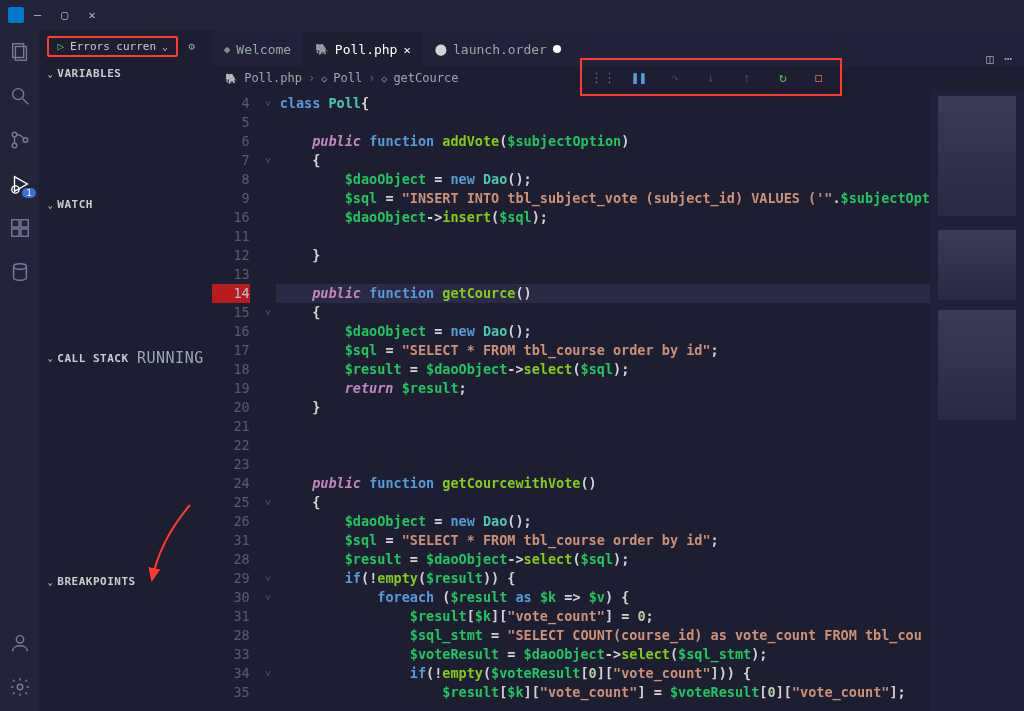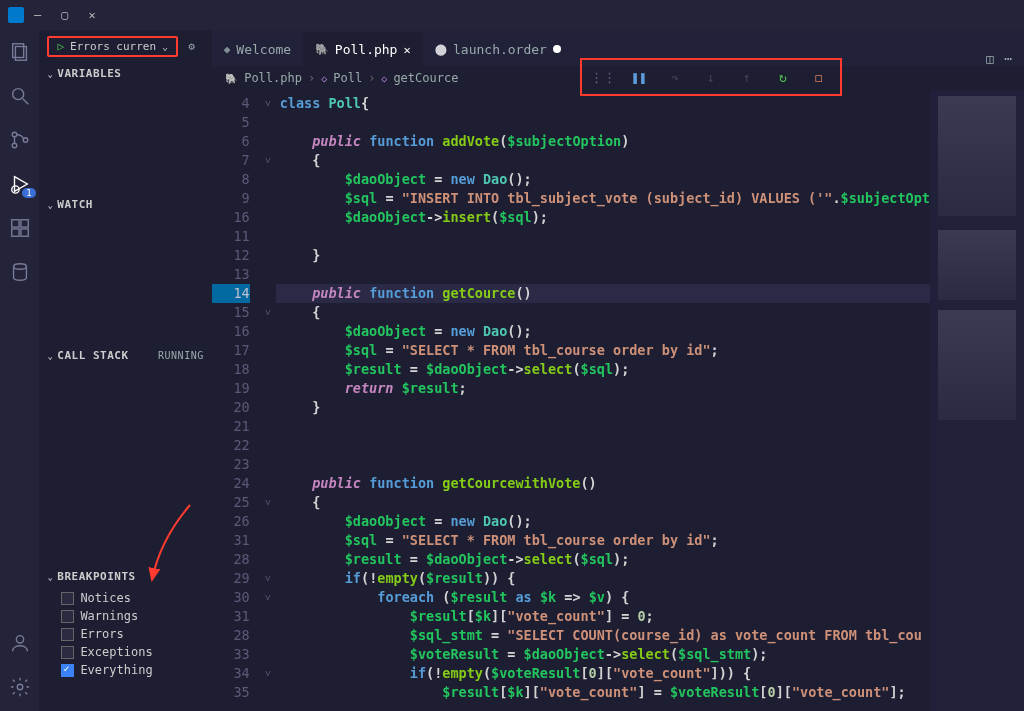--- a/index.html
+++ b/index.html
@@ -15,39 +15,39 @@
 .activitybar .aicon svg { width:22px; height:22px; }
 .activitybar .bottom { margin-top:auto; margin-bottom:12px; display:flex; flex-direction:column; gap:20px; }
 .badge { position:absolute; bottom:-2px; right:-4px; background:#3b6fd8; color:#fff; font-size:9px; border-radius:8px; padding:0 4px; }
 .sidebar { width:210px; background:#1e1e33; display:flex; flex-direction:column; font-size:11px; }
 .launchbar { display:flex; align-items:center; gap:6px; padding:6px 8px; }
 .redbox { border:2px solid #ff3b30; border-radius:2px; display:flex; align-items:center; gap:6px; padding:2px 8px; }
 .play { color:#4ec94e; }
 .gear { color:#9aa; margin-left:4px; }
 .section-head { display:flex; align-items:center; gap:4px; padding:4px 8px; color:#ccc; font-weight:600; letter-spacing:.5px; }
 .section-head .chev { font-size:9px; }
-.section-head .right { margin-left:auto; font-weight:400; color:#9aa; font-size:10px; }
+.section-head .right { margin-left:auto; font-weight:400; color:#9aa; font-size:15px; }
 .bp-list { padding:2px 0 4px 22px; }
 .bp-item { display:flex; align-items:center; gap:6px; padding:2px 0; color:#ccc; font-size:12px; }
 .cb { width:13px; height:13px; border:1px solid #666; background:#2a2a40; display:inline-block; }
 .cb.checked { background:#3b82f6; border-color:#3b82f6; position:relative; }
 .cb.checked::after { content:"✓"; color:#fff; font-size:10px; position:absolute; left:1px; top:-2px; }
 .editor { flex:1; background:#1e1e33; display:flex; flex-direction:column; position:relative; }
 .tabs { height:36px; background:#21213a; display:flex; align-items:flex-end; }
 .tab { height:34px; display:flex; align-items:center; gap:6px; padding:0 12px; color:#9aa; cursor:pointer; }
 .tab.active { background:#1e1e33; color:#fff; border-top:1px solid #aaa0; }
 .tab .close { font-size:12px; }
 .tab .dot { width:8px; height:8px; border-radius:50%; background:#fff; }
 .tabright { margin-left:auto; display:flex; gap:10px; padding:0 12px; color:#9aa; }
 .breadcrumb { height:24px; display:flex; align-items:center; gap:6px; padding:0 14px; color:#9aa; font-size:12px; }
 .bc-sep { color:#666; }
 .code-wrap { display:flex; flex:1; overflow:hidden; font-family:Consolas, monospace; font-size:13.5px; }
 .gutter { width:48px; text-align:right; padding:4px 10px 4px 0; color:#5a5a78; background:#1e1e33; }
 .gutter div { height:19px; line-height:19px; }
-.gutter .hl { background:#0369a1; color:#c0c0d0; }
+.gutter .hl { background:#b91c1c; color:#c0c0d0; }
 .fold { width:16px; padding-top:4px; color:#7a7a99; }
 .fold div { height:19px; line-height:19px; font-size:10px; text-align:center; }
 .code { flex:1; padding:4px 0; white-space:pre; color:#c7c7dd; position:relative;font-weight:bold; }
 .code .ln { height:19px; line-height:19px; padding-left:4px; }
 .code .hlrow { background:#2a2a46; }
 .kw { color:#c586c0; font-style:italic; }
 .kw2 { color:#569cd6; }
 .fn { color:#84cc16; }
 .cls { color:#4ec9b0; }
 .var { color:#22c55e; }
@@ -155,42 +155,20 @@
     <div style="height:130px"></div>
     <div class="section-head">
         <span class="chev">⌄</span>
         <span>CALL STACK</span>
         <span class="right">RUNNING</span>
       </div>
     <div style="height:200px"></div>
     <div class="section-head">
         <span class="chev">⌄</span>
         <span>BREAKPOINTS</span>
-      </div>
-    <div class="bp-list" id="bplist">
-        <div class="bp-item">
-          <span class="cb"></span>
-          <span>Notices</span>
-        </div>
-        <div class="bp-item">
-          <span class="cb"></span>
-          <span>Warnings</span>
-        </div>
-        <div class="bp-item">
-          <span class="cb"></span>
-          <span>Errors</span>
-        </div>
-        <div class="bp-item">
-          <span class="cb"></span>
-          <span>Exceptions</span>
-        </div>
-        <div class="bp-item">
-          <span class="cb checked"></span>
-          <span>Everything</span>
-        </div>
       </div>
   </div>
 
   <div class="editor">
     <div class="tabs" id="tabs">
       <div class="tab">
           <span style="font-size: 11px; opacity: 0.8;">◆</span>
           <span>Welcome</span>
         </div>
         <div class="tab active">

